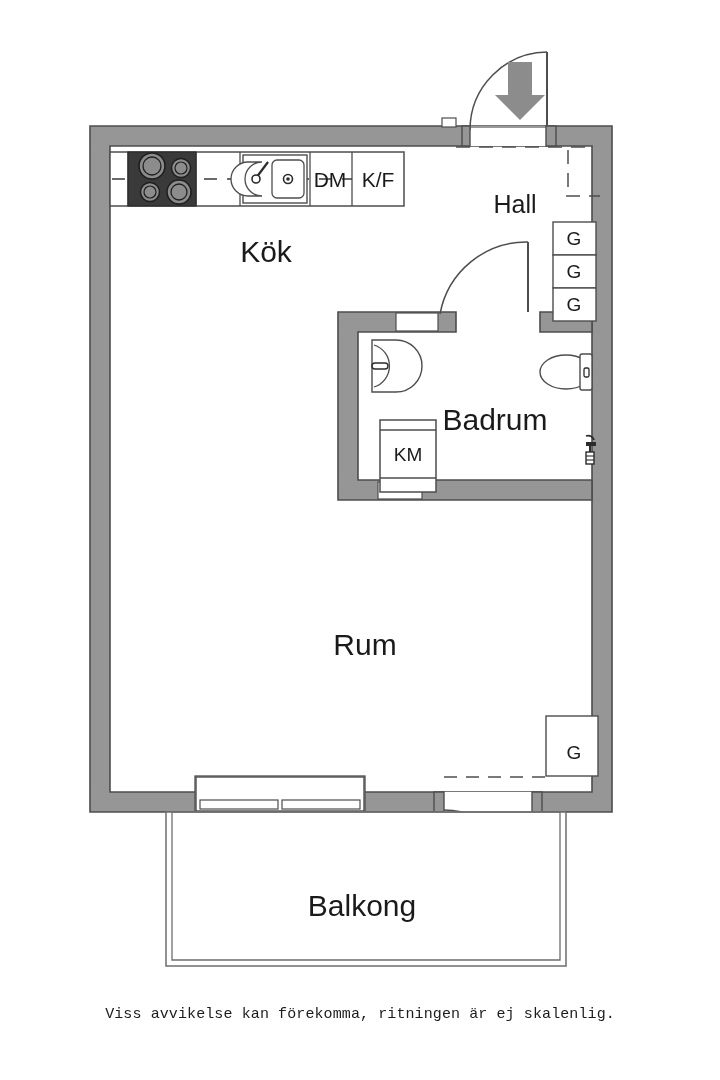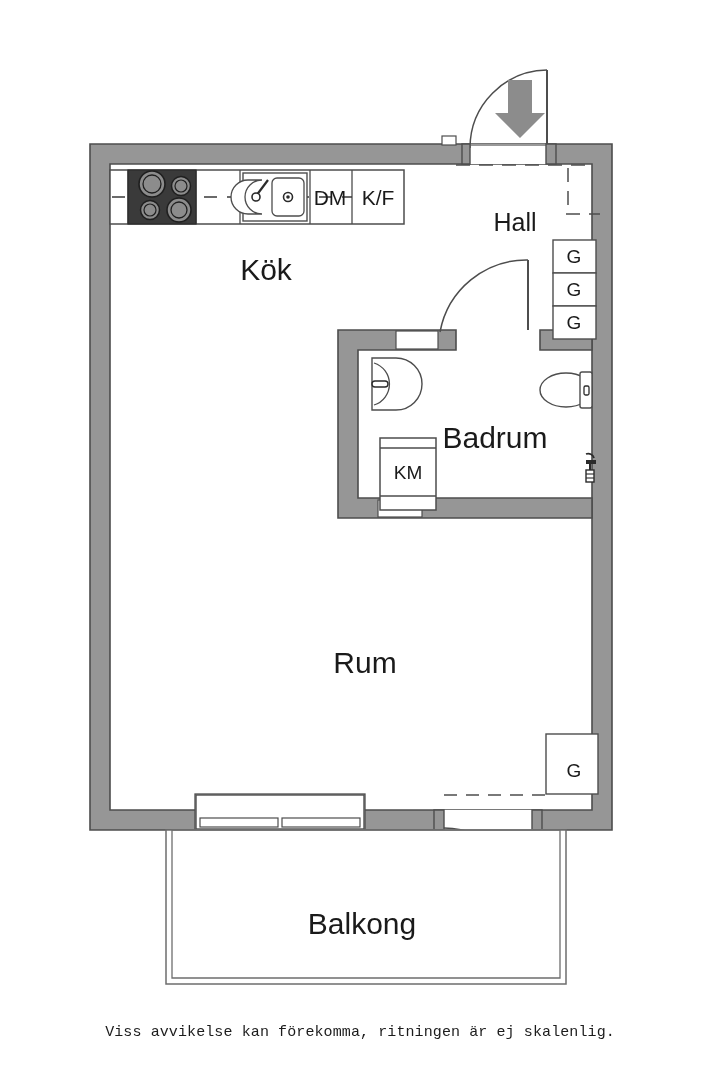--- a/index.html
+++ b/index.html
@@ -12,21 +12,20 @@
     width: 720px;
     height: 1080px;
     font-family: "Liberation Sans", sans-serif;
     overflow: hidden;
     position: relative;
   }
   #plan-wrap {
     position: relative;
     width: 720px;
     height: 1020px;
-    margin-top: 18px;
   }
   #floorplan-svg {
     position: absolute;
     left: 0;
     top: 0;
     display: block;
   }
   .caption {
     position: absolute;
     left: 0;

